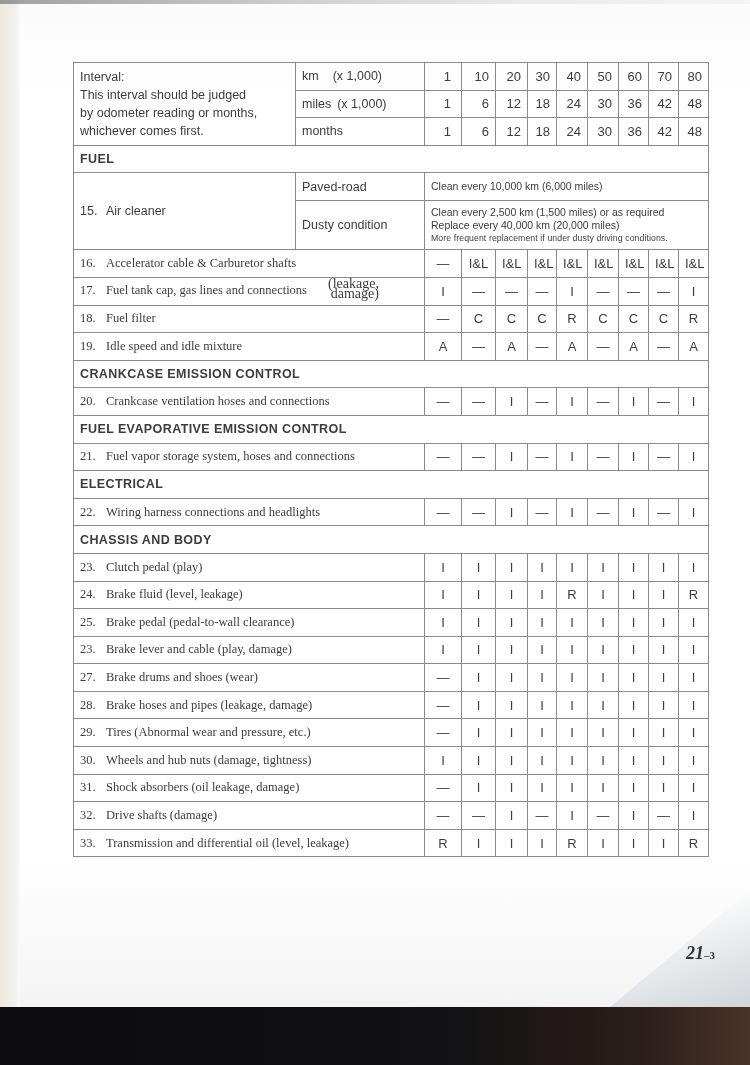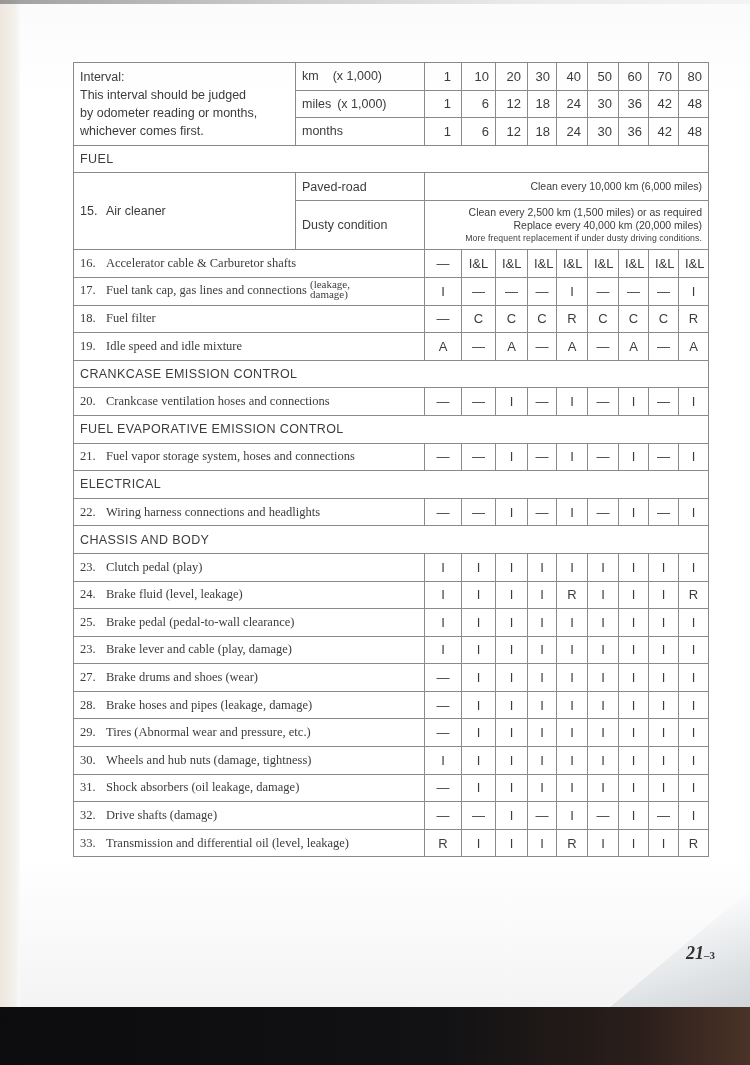--- a/index.html
+++ b/index.html
@@ -47,37 +47,37 @@
       padding: 0 6px;
       vertical-align: middle;
       height: 27.6px;
       white-space: nowrap;
     }
     table.schedule { border: 1.5px solid #666; }
     td.v { text-align: center; padding: 0; font-size: 13px; }
     td.num { text-align: right; padding-right: 9px; font-size: 13px; }
     td.num.first { padding-right: 10px; }
     td.section {
-      font-weight: normal; font-size: 12.5px; letter-spacing: .4px;
+      font-weight: bold; font-size: 12.5px; letter-spacing: .4px;
       padding-left: 10px; height: 27.6px;
     }
     td.item { padding-left: 12px; font-family: Liberation Serif, serif; }
     .item-no { display: inline-block; width: 26px; }
     td.interval-note {
       white-space: normal; line-height: 18px; padding: 3px 14px 3px 14px;
       font-size: 12.5px; vertical-align: top;
     }
     td.unit { padding-left: 14px; }
     .unit-mult { margin-left: 14px; }
     .unit-mult-tight { margin-left: 6px; }
     .small-note {
-      display: inline-block; font-size: 11px; line-height: 10px;
-      vertical-align: middle; margin-left: 3px; position: relative; top: -2px;
-    }
-    td.span-note { text-align: right; font-size: 10.5px; line-height: 13px; padding: 2px 2px; white-space: normal; margin-top: 10px; }
+      display: inline-block; font-size: 14px; line-height: 10px;
+      text-align: right; vertical-align: middle; margin-left: 21px; position: relative; top: -2px;
+    }
+    td.span-note { text-align: left; font-size: 10.5px; line-height: 13px; padding: 2px 2px; white-space: normal; margin-top: 10px; }
     td.span-note .tiny { font-size: 8.7px; letter-spacing: .1px; white-space: nowrap; }
     td.airlabel { padding-left: 12px; }
     td.subl { padding-left: 14px; }
 
     .page-number {
       position: absolute; left: 686px; top: 943px;
       font-family: "Liberation Serif", "DejaVu Serif", serif;
       font-style: italic; font-weight: bold; font-size: 18px; color: #333;
     }
     .page-number .sub { font-size: 11px; font-style: normal; font-weight: bold; }

